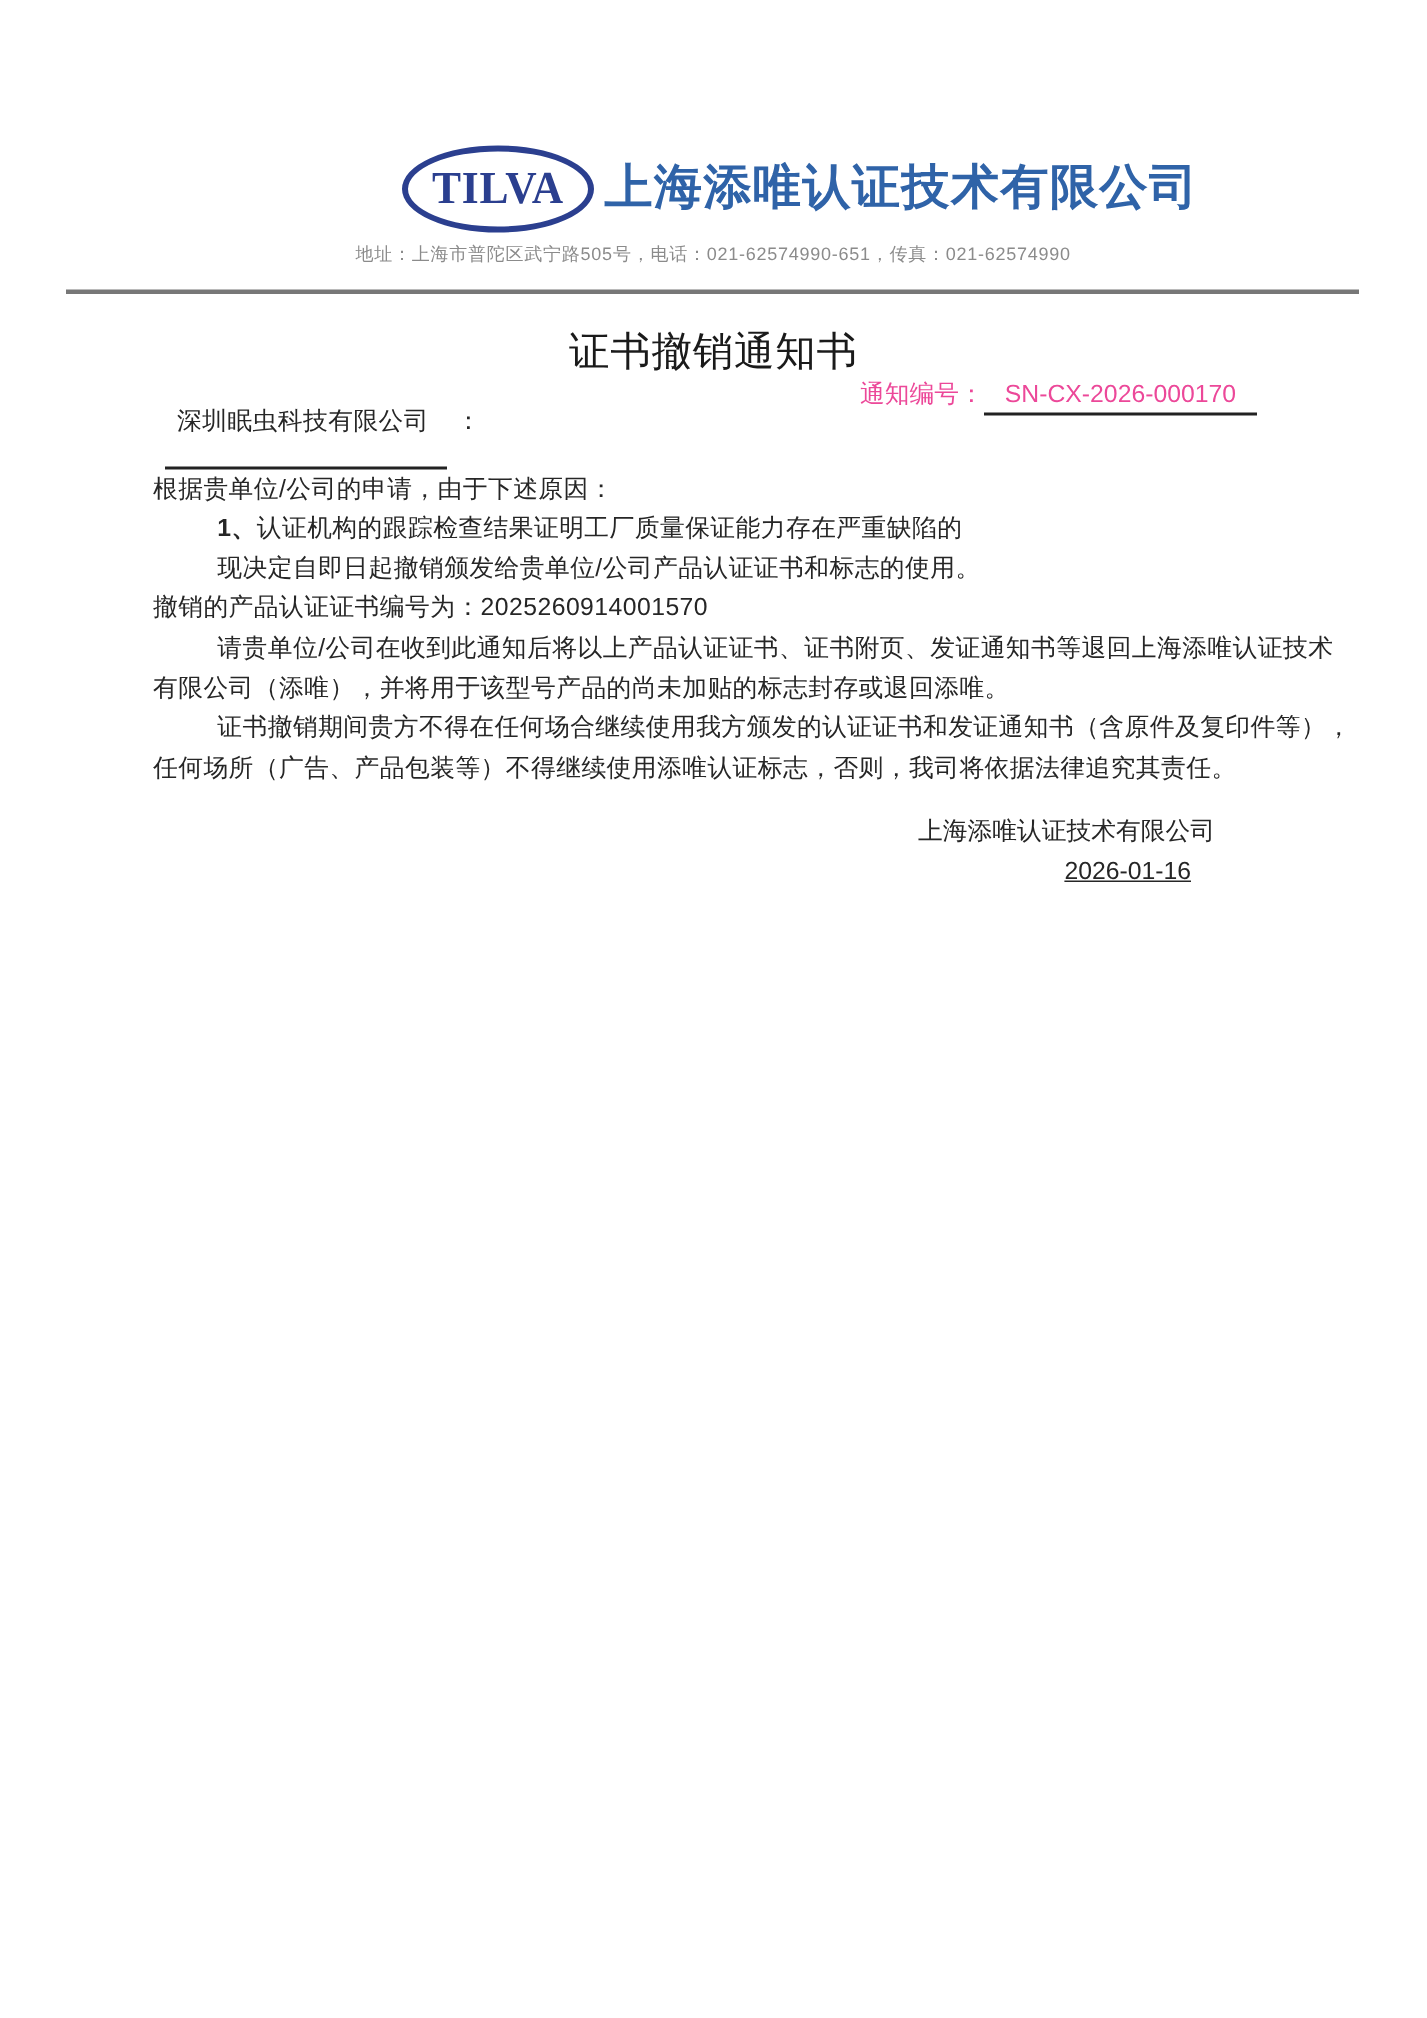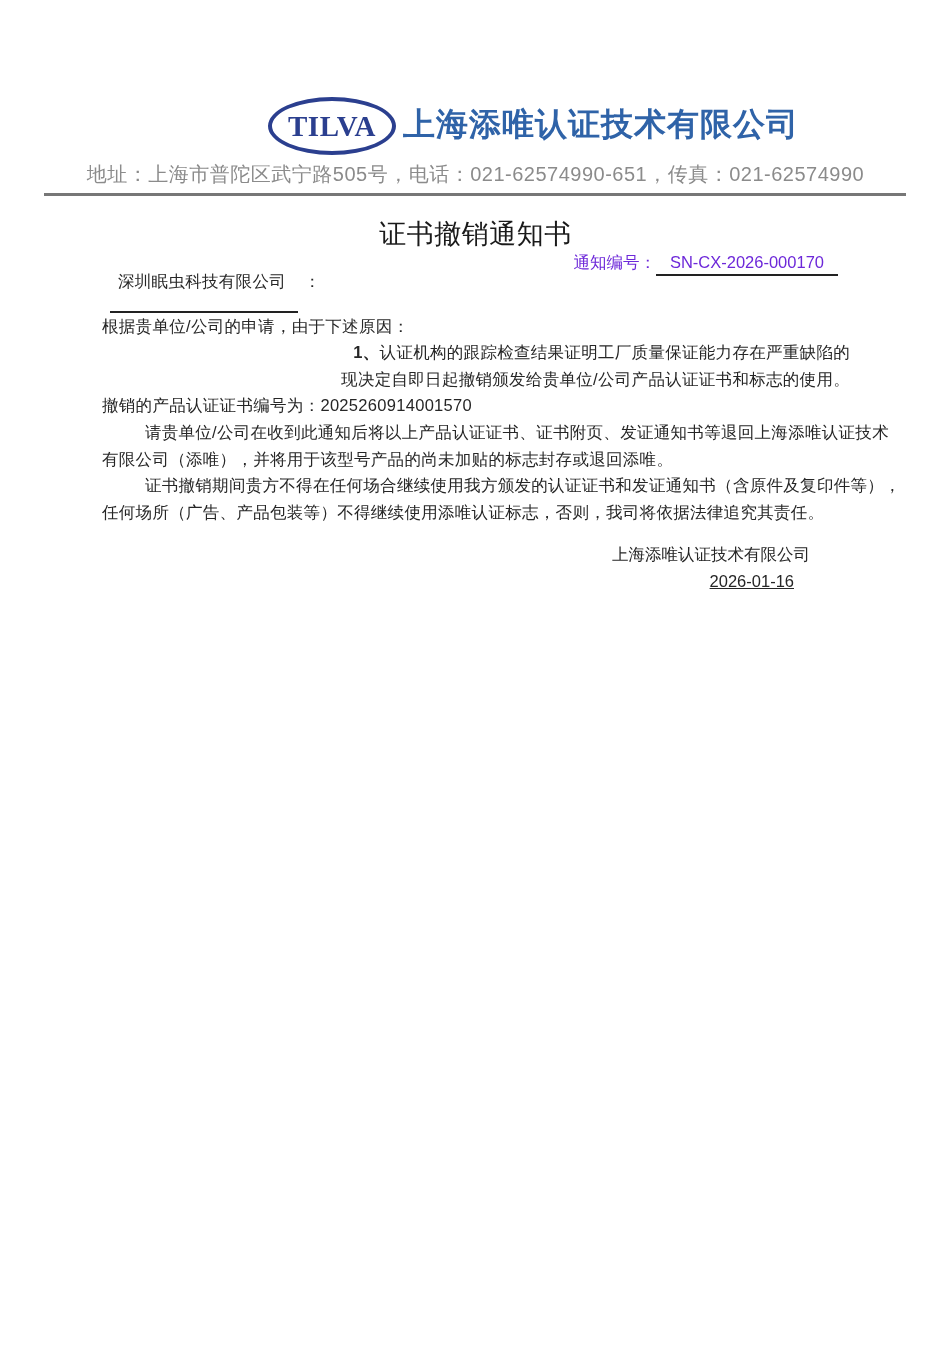--- a/index.html
+++ b/index.html
@@ -43,21 +43,21 @@
     color: #2f63a8;
     letter-spacing: 1px;
     white-space: nowrap;
   }
   .address-line {
     position: absolute;
     top: 161px;
     left: 0;
     width: 100%;
     text-align: center;
-    font-size: 20px;
+    font-size: 12px;
     color: #8b8b8b;
     letter-spacing: 0.5px;
     white-space: nowrap;
   }
   .header-divider {
     position: absolute;
     top: 193px;
     left: 44px;
     width: 862px;
     height: 0;
@@ -74,42 +74,42 @@
     font-size: 27px;
     font-weight: 400;
     color: #1a1a1a;
     letter-spacing: 0.5px;
   }
   .notice-number {
     position: absolute;
     top: 252px;
     right: 113px;
     font-size: 16.5px;
-    color: #6d28d9;
+    color: #ec4899;
     white-space: nowrap;
     text-align: center;
   }
   .notice-number-value {
     display: inline-block;
     border-bottom: 2px solid #222222;
     padding: 0 14px 2px 14px;
   }
 
   .body-text {
     position: absolute;
     top: 268px;
     left: 102px;
     width: 748px;
     font-size: 16.5px;
     line-height: 26.6px;
     color: #262626;
     letter-spacing: 0.3px;
   }
   .body-line { white-space: nowrap; }
-  .indent { text-indent: 2.6em; text-align: right; }
+  .indent { text-indent: 2.6em; }
   .addressee-name {
     display: inline-block;
     border-bottom: 2px solid #222222;
     padding: 0 12px 16px 8px;
     margin-left: 8px;
   }
   .addressee-colon { margin-left: 6px; }
   .bold-num { font-weight: 700; }
 
   

